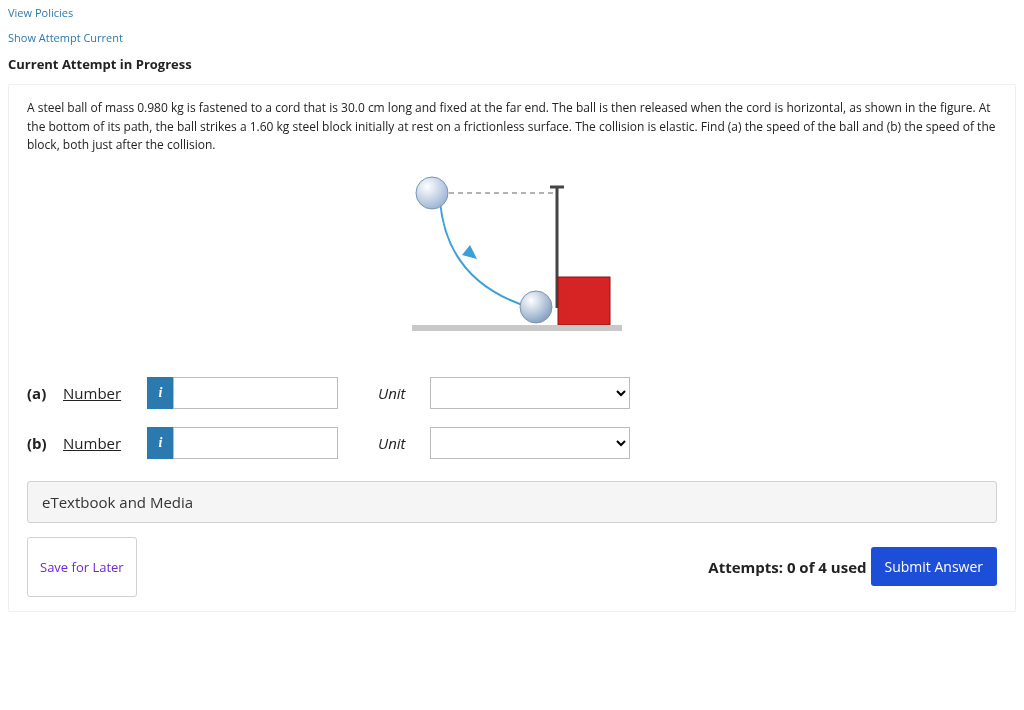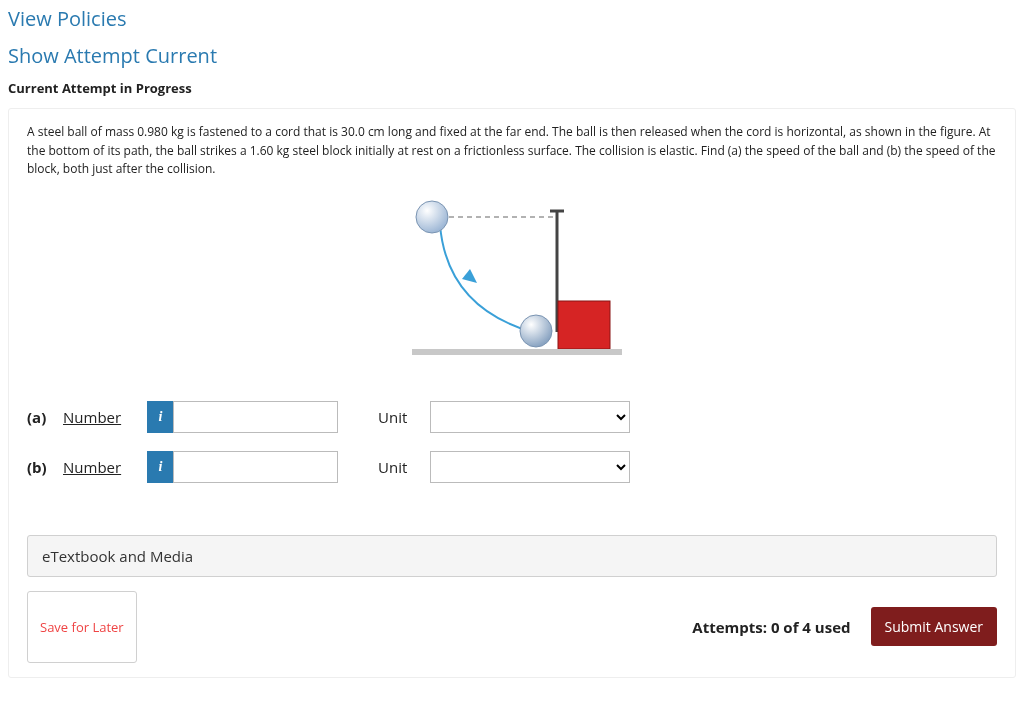--- a/index.html
+++ b/index.html
@@ -10,21 +10,21 @@
     font-size: 15px;
     color: #222;
     background: #fff;
     width: 1024px;
   }
   a.top-link {
     display: block;
     color: #2a7ab0;
     text-decoration: none;
     padding: 5px 8px;
-    font-size: 20px;
+    font-size: 11px;
   }
   .attempt-header {
     font-weight: 700;
     padding: 5px 8px;
     font-size: 13px;
   }
   .question-panel {
     border: 1px solid #eee;
     border-radius: 3px;
     margin: 6px 8px 8px 8px;
@@ -73,20 +73,21 @@
     height: 32px;
     width: 165px;
     border: 1px solid #bbb;
     padding: 4px 6px;
     font-size: 14px;
   }
   .input-group { display: flex; }
   .unit-label {
     width: 40px;
     margin-left: 28px;
+    font-style: italic;
   }
   .unit-select {
     height: 32px;
     width: 200px;
     border: 1px solid #bbb;
     background: #fff;
     padding: 4px 6px;
     font-size: 14px;
   }
   .resource-btn {
@@ -104,35 +105,35 @@
     font-family: inherit;
   }
   .bottom-row {
     display: flex;
     align-items: center;
     margin-top: 14px;
   }
   .save-later {
     border: 1px solid #d0d0d0;
     background: #fff;
-    padding: 26px 12px;
+    padding: 20px 12px;
     font-size: 13px;
-    color: #ef4444;
+    color: #6d28d9;
     border-radius: 3px;
     cursor: pointer;
     font-family: inherit;
   }
   .spacer { flex: 1; }
   .attempts-text {
     font-weight: 700;
     font-size: 15px;
-    margin-right: 20px;
+    margin-right: 4px;
   }
   .submit-btn {
-    background: #7f1d1d;
+    background: #1d4ed8;
     color: #fff;
     border: none;
     padding: 10px 14px;
     font-size: 14px;
     border-radius: 3px;
     cursor: pointer;
     font-family: inherit;
   }
 </style>
 </head>
@@ -198,21 +199,21 @@
     <span class="input-group">
       <span class="info-btn">i</span>
       <input type="text" class="num-input" value="" style="">
     </span>
     <span class="unit-label">Unit</span>
     <select class="unit-select">
       <option></option>
     </select>
   </div>
 
-  <button class="resource-btn" style="margin-top:52px">eTextbook and Media</button>
+  <button class="resource-btn" style="margin-top:22px">eTextbook and Media</button>
 
   <div class="bottom-row">
     <button class="save-later">Save for Later</button>
     <span class="spacer"></span>
     <span class="attempts-text">Attempts: 0 of 4 used</span>
     <button class="submit-btn">Submit Answer</button>
   </div>
 
 </div>
 

